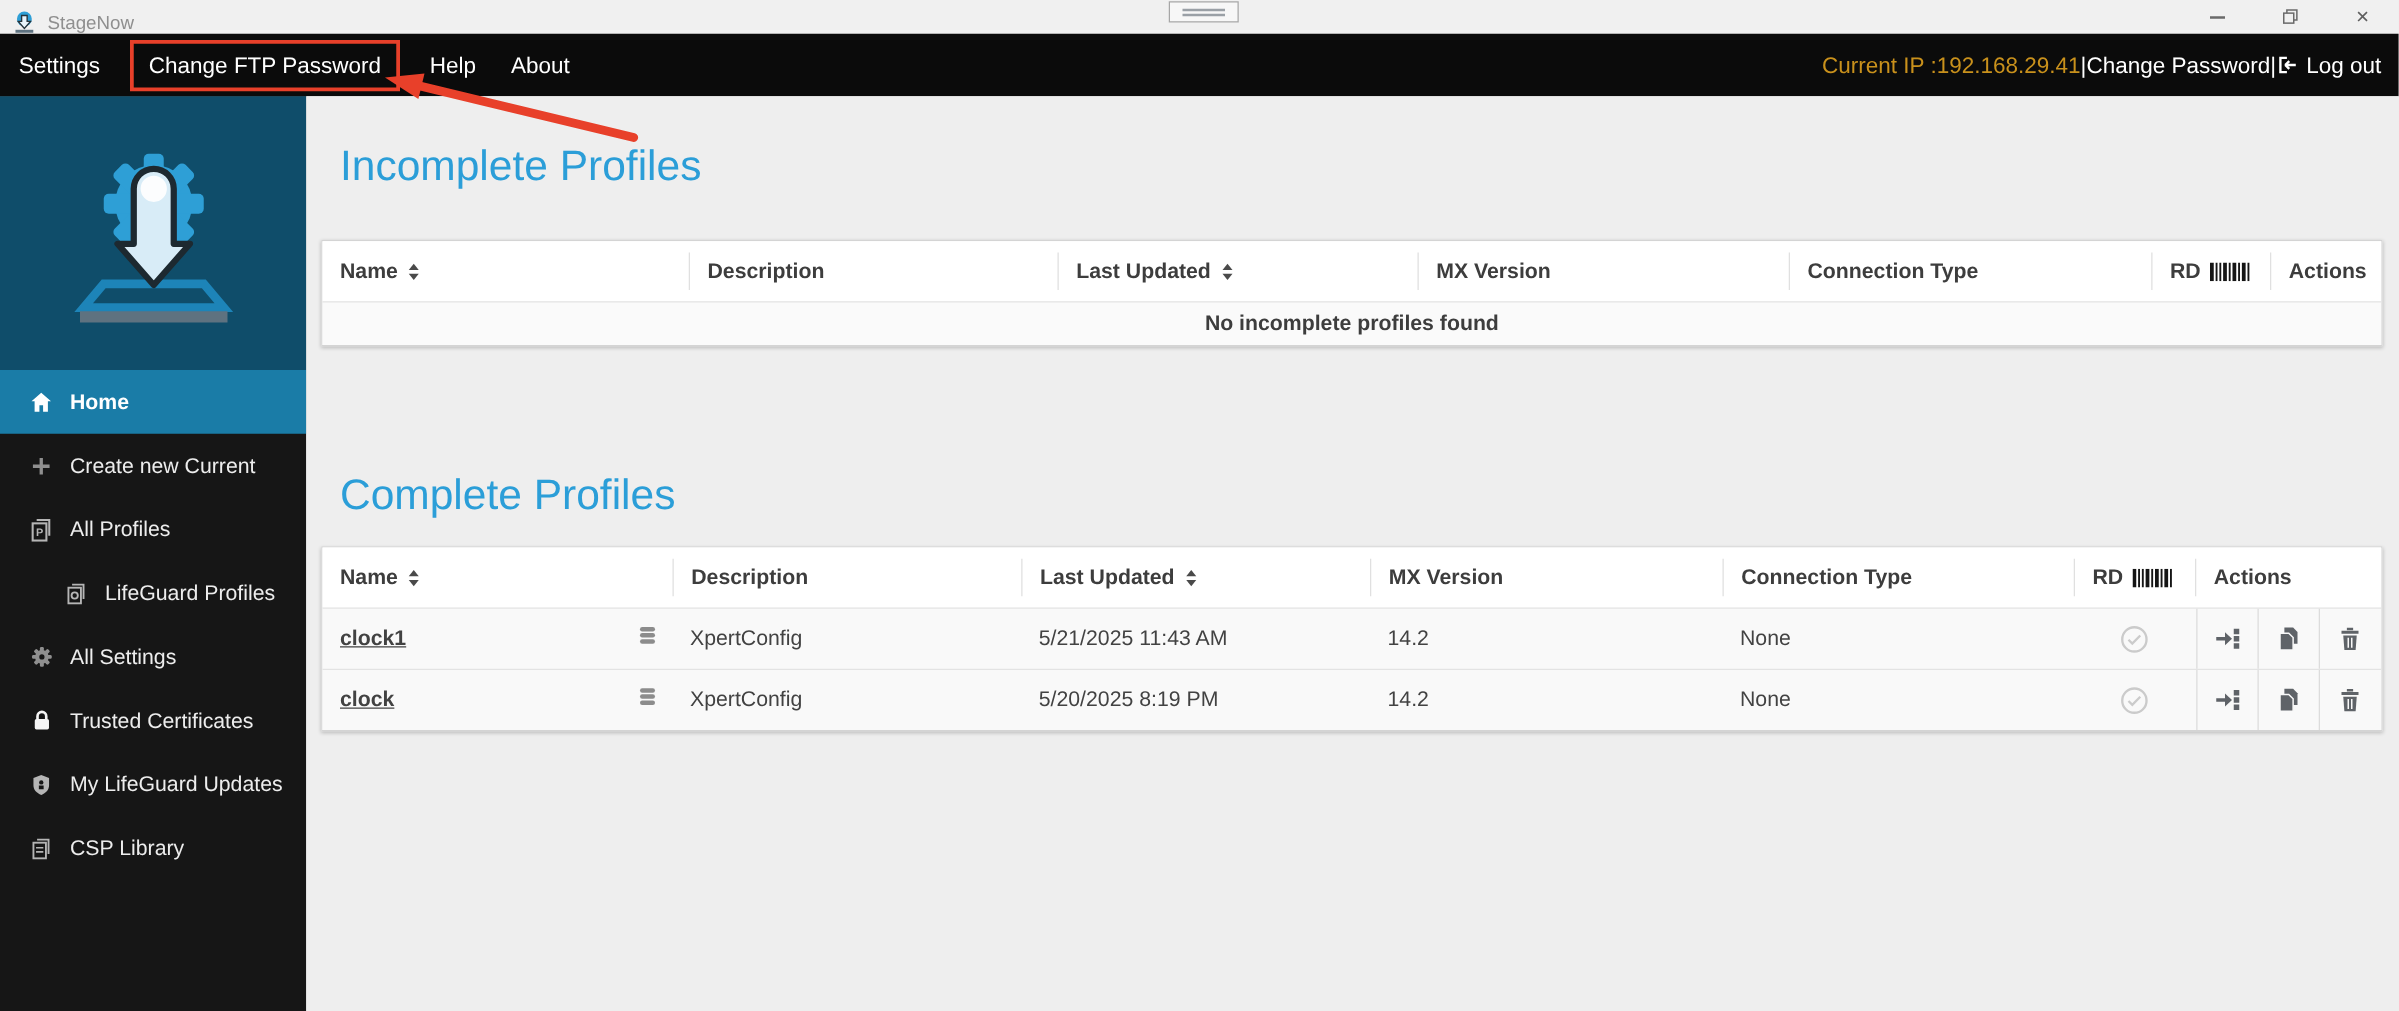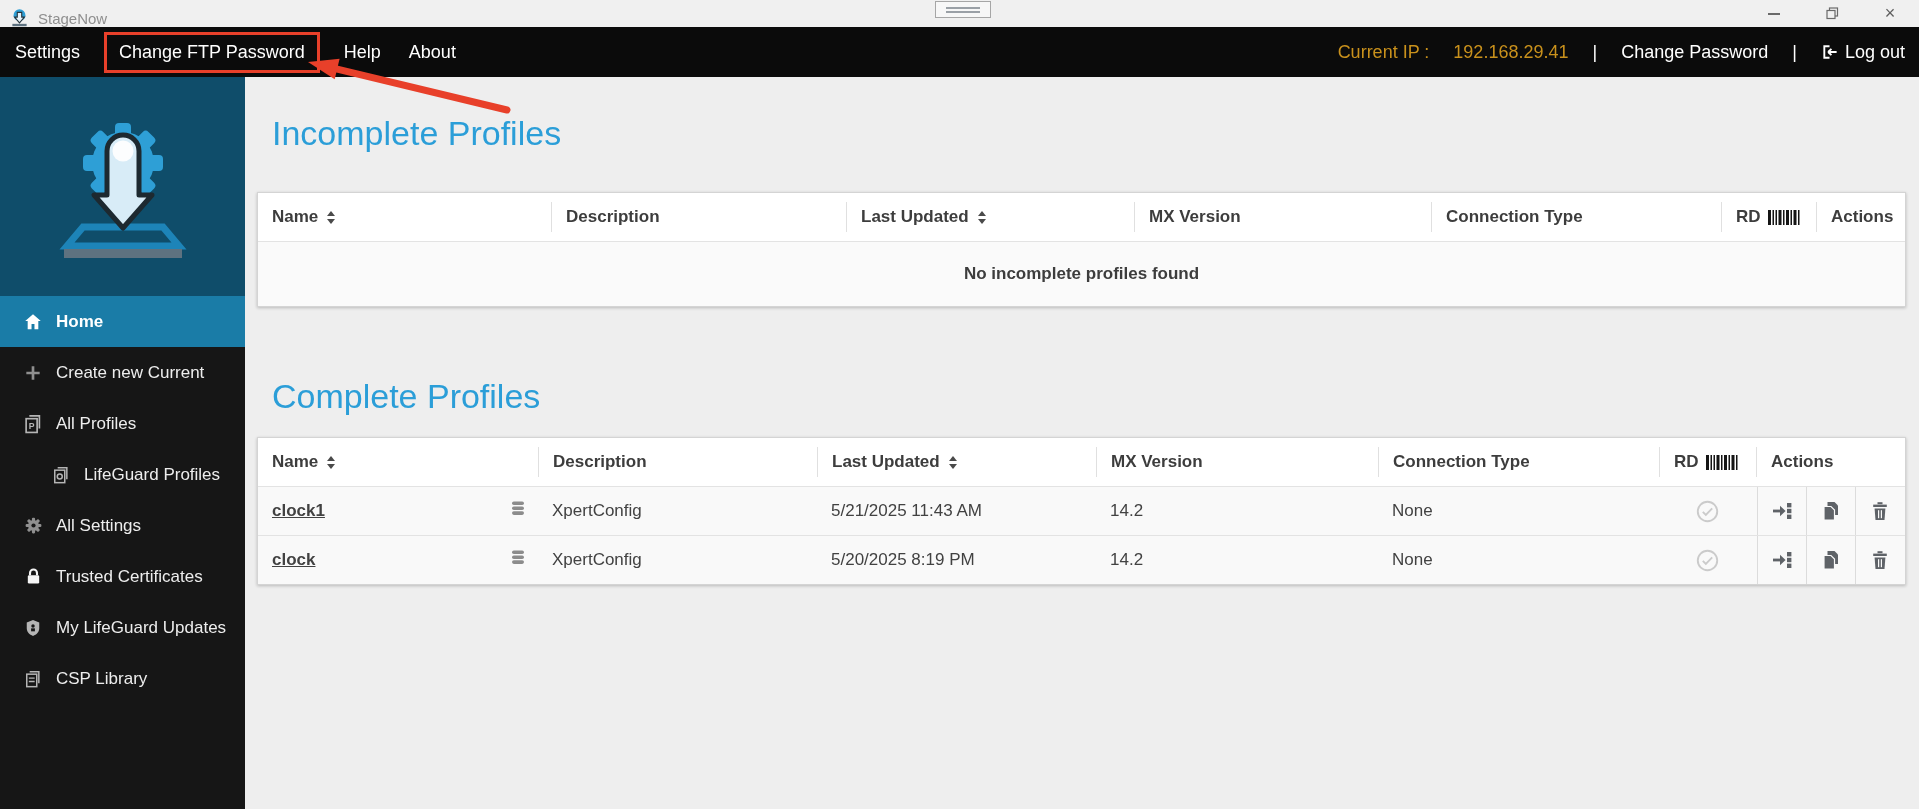--- a/index.html
+++ b/index.html
@@ -22,21 +22,21 @@
   .min-glyph { width:12px; height:2px; background:#6a6a6a; }
 
   
   .menubar { position:absolute; left:0; top:27px; width:1919px; height:50px;
              background:#0b0b0b; color:#ffffff; display:flex; align-items:center;
              font-size:18px; }
   .menu-left { display:flex; align-items:center; margin-left:15px; }
   .menu-item { padding:0 14px; cursor:default; }
   .menu-item:first-child { padding-left:0; }
   .menu-item.ftp { border:3px solid #e8402a; padding:7px 12px; margin:0 10px; }
-  .menu-right { margin-left:auto; margin-right:14px; display:flex; gap:24px; }
+  .menu-right { margin-left:auto; margin-right:14px; display:flex; gap:0; }
   .amber { color:#c9911c; }
   .mr-sep { color:#ffffff; font-size:18px; }
   .logout { display:flex; align-items:center; gap:6px; }
 
   
   .anno-arrow { position:absolute; left:280px; top:48px; z-index:60; pointer-events:none; }
 
   
   .sidebar { position:absolute; left:0; top:77px; width:245px; height:732px; background:#161616; }
   .logo-block { height:219px; background:#0f4d6a; display:flex; align-items:center; justify-content:center; }
@@ -57,21 +57,21 @@
   #table-incomplete { top:115px; }
   #table-complete { top:360px; }
 
   .thead { display:flex; height:48px; align-items:center; background:#ffffff; }
   .hcell { display:flex; align-items:center; height:30px; padding-left:14px;
            font-size:17px; font-weight:700; color:#3d3d3d; }
   .hcell + .hcell { border-left:1px solid #e0e0e0; }
   .trow { display:flex; height:49px; align-items:center; background:#f9f9f9;
           border-top:1px solid #e3e3e3; font-size:17px; color:#424242; }
   .tcell { padding-left:14px; display:flex; align-items:center; height:100%; }
-  .empty-row { height:65px; background:#fafafa; border-top:1px solid #e3e3e3;
+  .empty-row { height:35px; background:#fafafa; border-top:1px solid #e3e3e3;
                display:flex; align-items:center; justify-content:center;
                font-size:17px; font-weight:700; color:#3d3d3d; }
 
   
   .ti .c-name{width:293px}.ti .c-desc{width:295px}.ti .c-last{width:288px}
   .ti .c-mx{width:297px}.ti .c-ct{width:290px}.ti .c-rd{width:95px}.ti .c-act{width:89px}
   
   .tc .c-name{width:280px}.tc .c-desc{width:279px}.tc .c-last{width:279px}
   .tc .c-mx{width:282px}.tc .c-ct{width:281px}.tc .c-rd{width:97px}.tc .c-act{width:149px}
 

